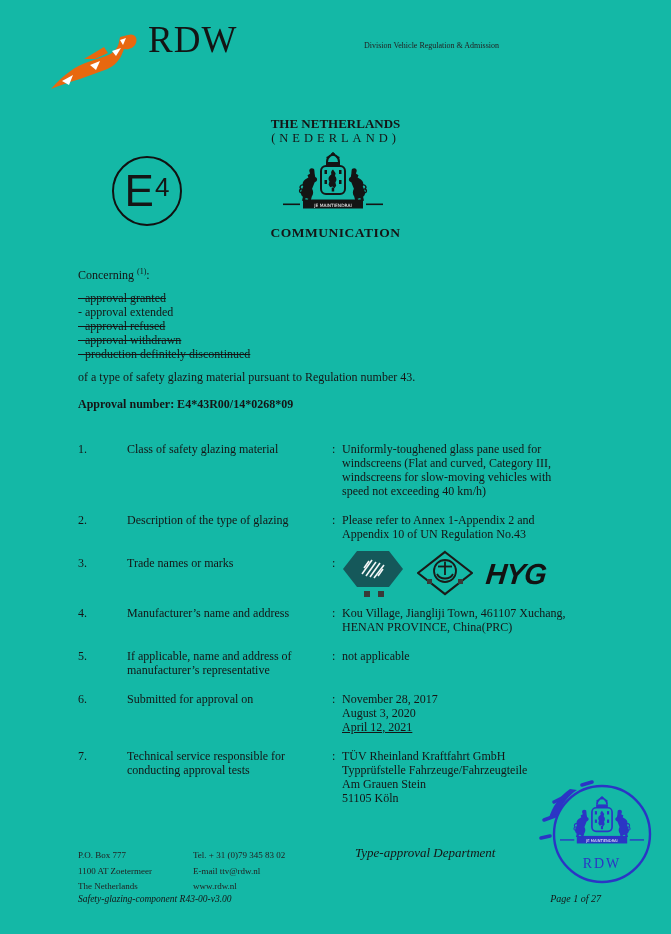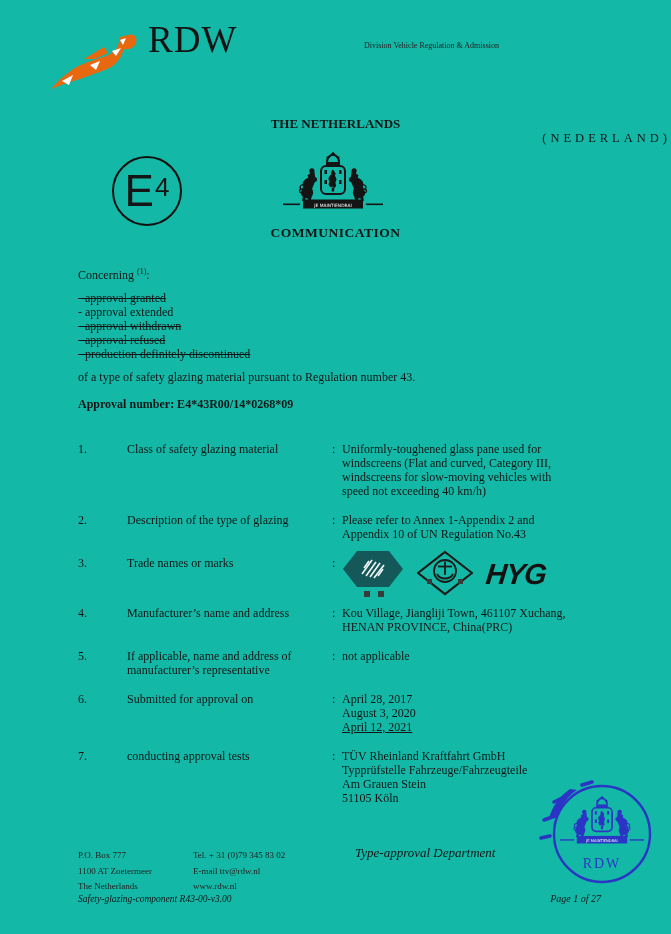--- a/index.html
+++ b/index.html
@@ -12,21 +12,21 @@
     color:#151515;
     overflow:hidden;
     box-shadow:0 0 8px rgba(0,0,0,.4);
   }
   
   .logo-icon{position:absolute;left:50px;top:28px;}
   .logo-text{position:absolute;left:148px;top:18px;font-size:37px;letter-spacing:1px;color:#141414;}
   .division{position:absolute;left:364px;top:41px;font-size:8px;color:#222;}
   
   .country{position:absolute;left:0;top:116px;width:671px;text-align:center;font-weight:bold;font-size:13px;}
-  .country-native{position:absolute;left:0;top:131px;width:671px;text-align:right;font-size:12.5px;letter-spacing:4px;}
+  .country-native{position:absolute;left:0;top:131px;width:671px;text-align:center;font-size:12.5px;letter-spacing:4px;}
   .e-mark{
     position:absolute;left:112px;top:156px;width:66px;height:66px;
     border:2.5px solid #111;border-radius:50%;
     display:flex;align-items:center;justify-content:center;
     font-family:"Liberation Sans",sans-serif;
   }
   .e-mark .e{font-size:44px;line-height:1;}
   .e-mark .n{font-size:26px;line-height:1;margin:-8px 0 0 1px;}
   .arms-black{position:absolute;left:283px;top:152px;color:#141414;}
   .communication{position:absolute;left:0;top:225px;width:671px;text-align:center;font-weight:bold;font-size:13.5px;letter-spacing:.5px;}
@@ -122,22 +122,22 @@
   </div>
 
   <div class="communication">COMMUNICATION</div>
 
   <div class="content">
 
     <div class="concerning-label"><span>Concerning</span> <sup class="fn">(1)</sup><span>:</span></div>
 
     <div class="c-item"><span class="struck">- approval granted</span></div>
     <div class="c-item"><span>- approval extended</span></div>
+    <div class="c-item"><span class="struck">- approval refused</span></div>
     <div class="c-item"><span class="struck">- approval withdrawn</span></div>
-    <div class="c-item"><span class="struck">- approval refused</span></div>
     <div class="c-item"><span class="struck">- production definitely discontinued</span></div>
 
     <div class="subject">of a type of safety glazing material pursuant to Regulation number 43.</div>
     <div class="approval">Approval number: E4*43R00/14*0268*09</div>
 
     <div class="items">
 
       <div class="item-row">
         <div>1.</div>
         <div>
@@ -223,29 +223,30 @@
         </div>
       </div>
 
       <div class="item-row">
         <div>6.</div>
         <div>
             <div>Submitted for approval on</div>
           </div>
         <div>:</div>
         <div class="val">
-          <div>April 28, 2017</div>
+          <div>November 28, 2017</div>
           <div>August 3, 2020</div>
           <div class="u">April 12, 2021</div>
         </div>
       </div>
 
       <div class="item-row">
         <div>7.</div>
         <div>
+          <div>Technical service responsible for</div>
           <div>conducting approval tests</div>
         </div>
         <div>:</div>
         <div class="val">
           <div>TÜV Rheinland Kraftfahrt GmbH</div>
           <div>Typprüfstelle Fahrzeuge/Fahrzeugteile</div>
           <div>Am Grauen Stein</div>
           <div>51105 Köln</div>
         </div>
       </div>

